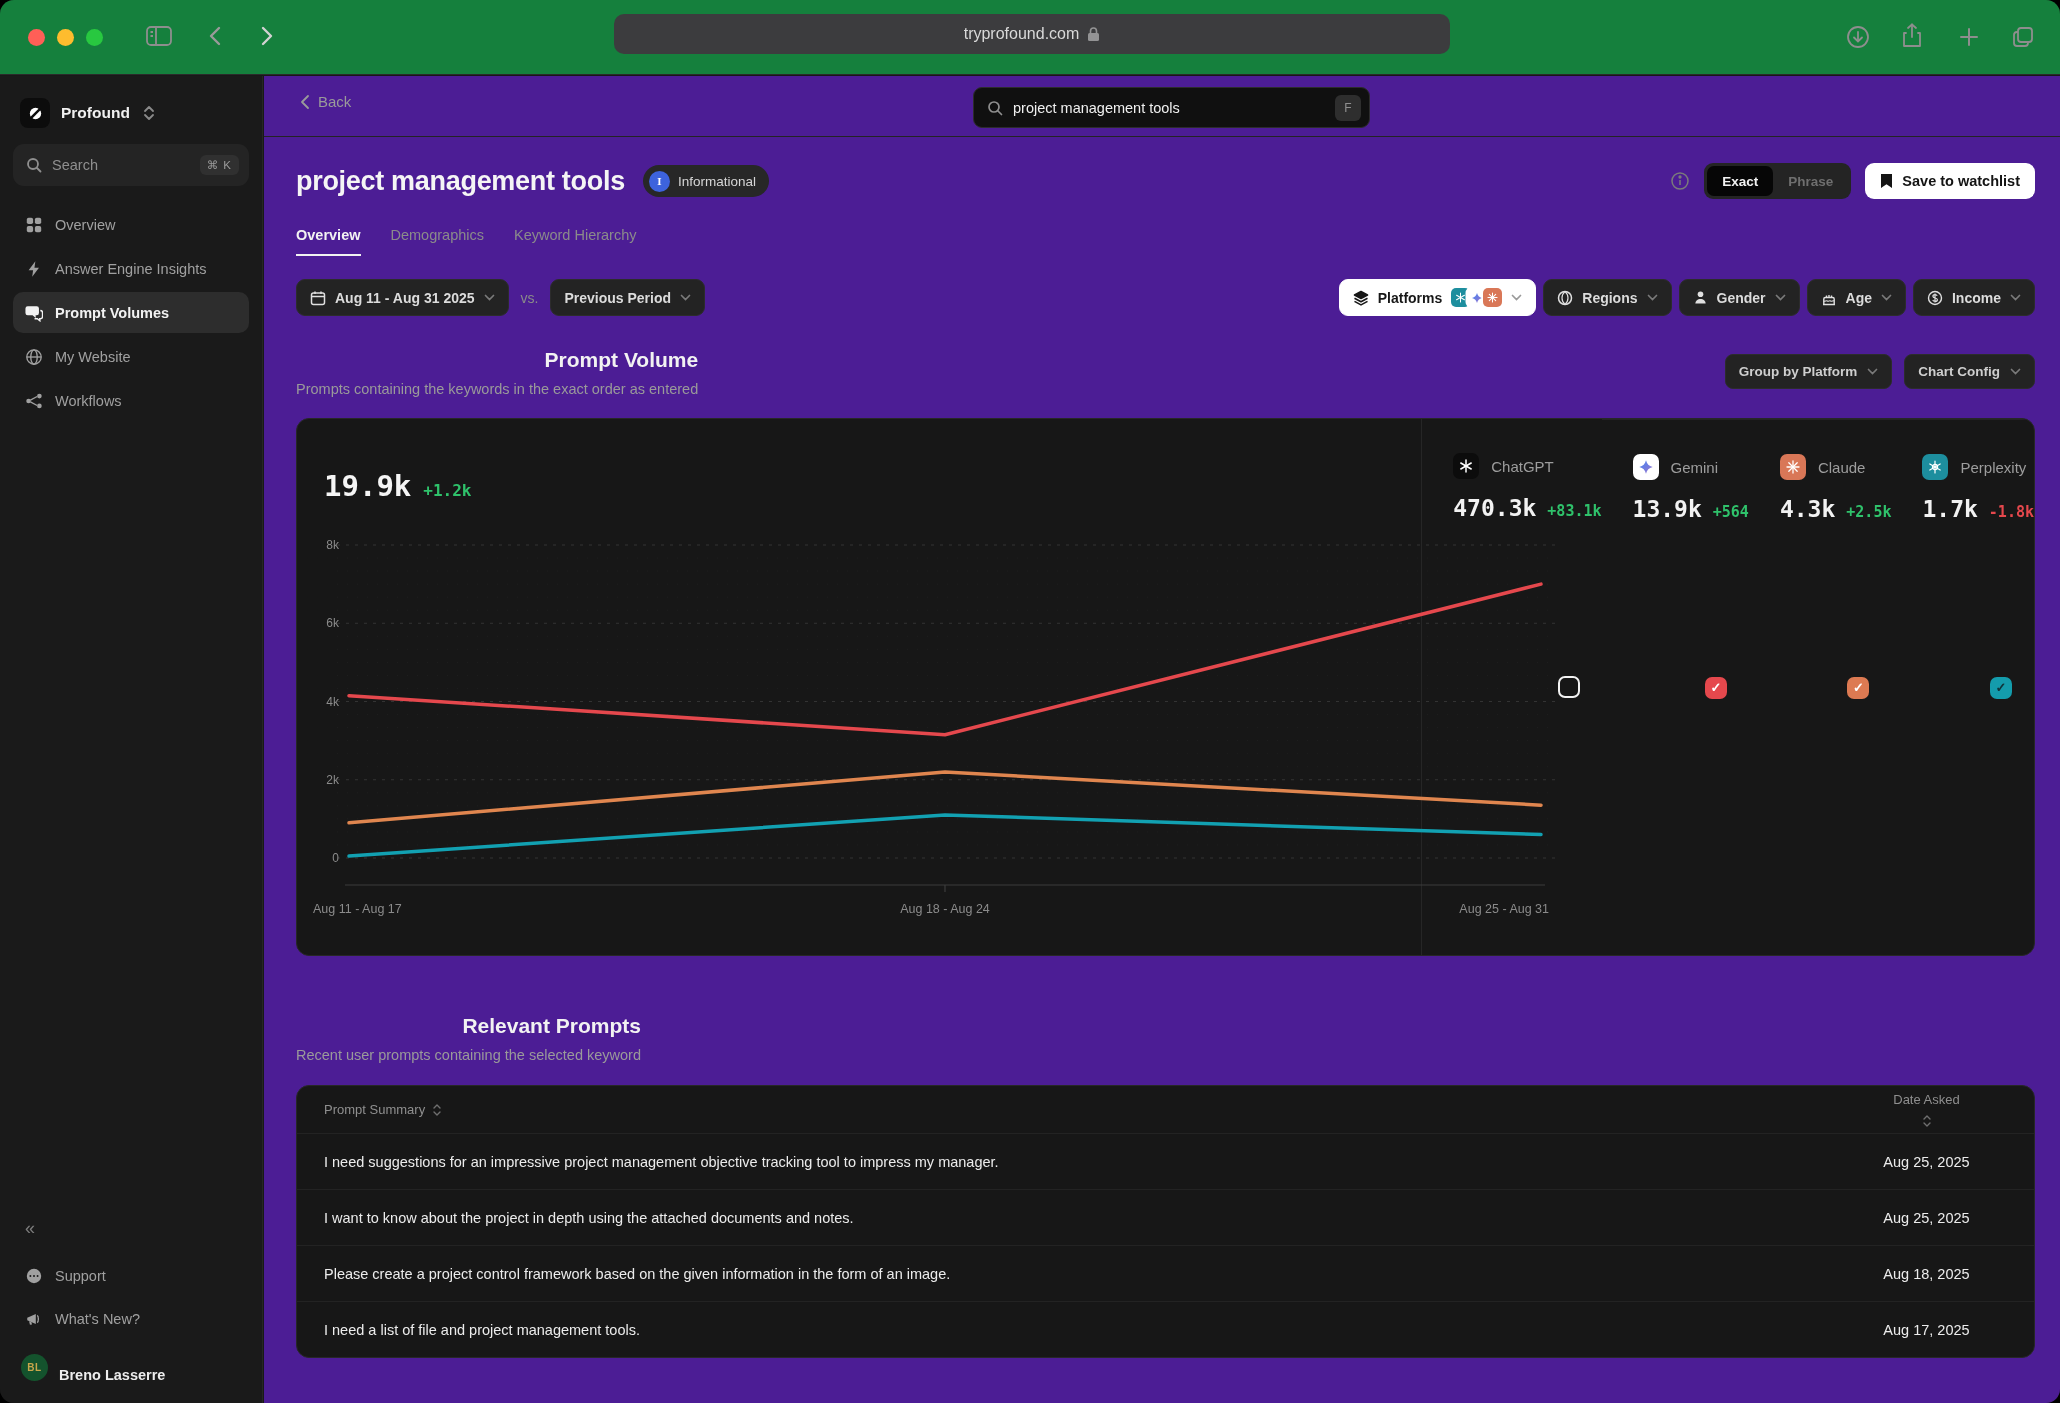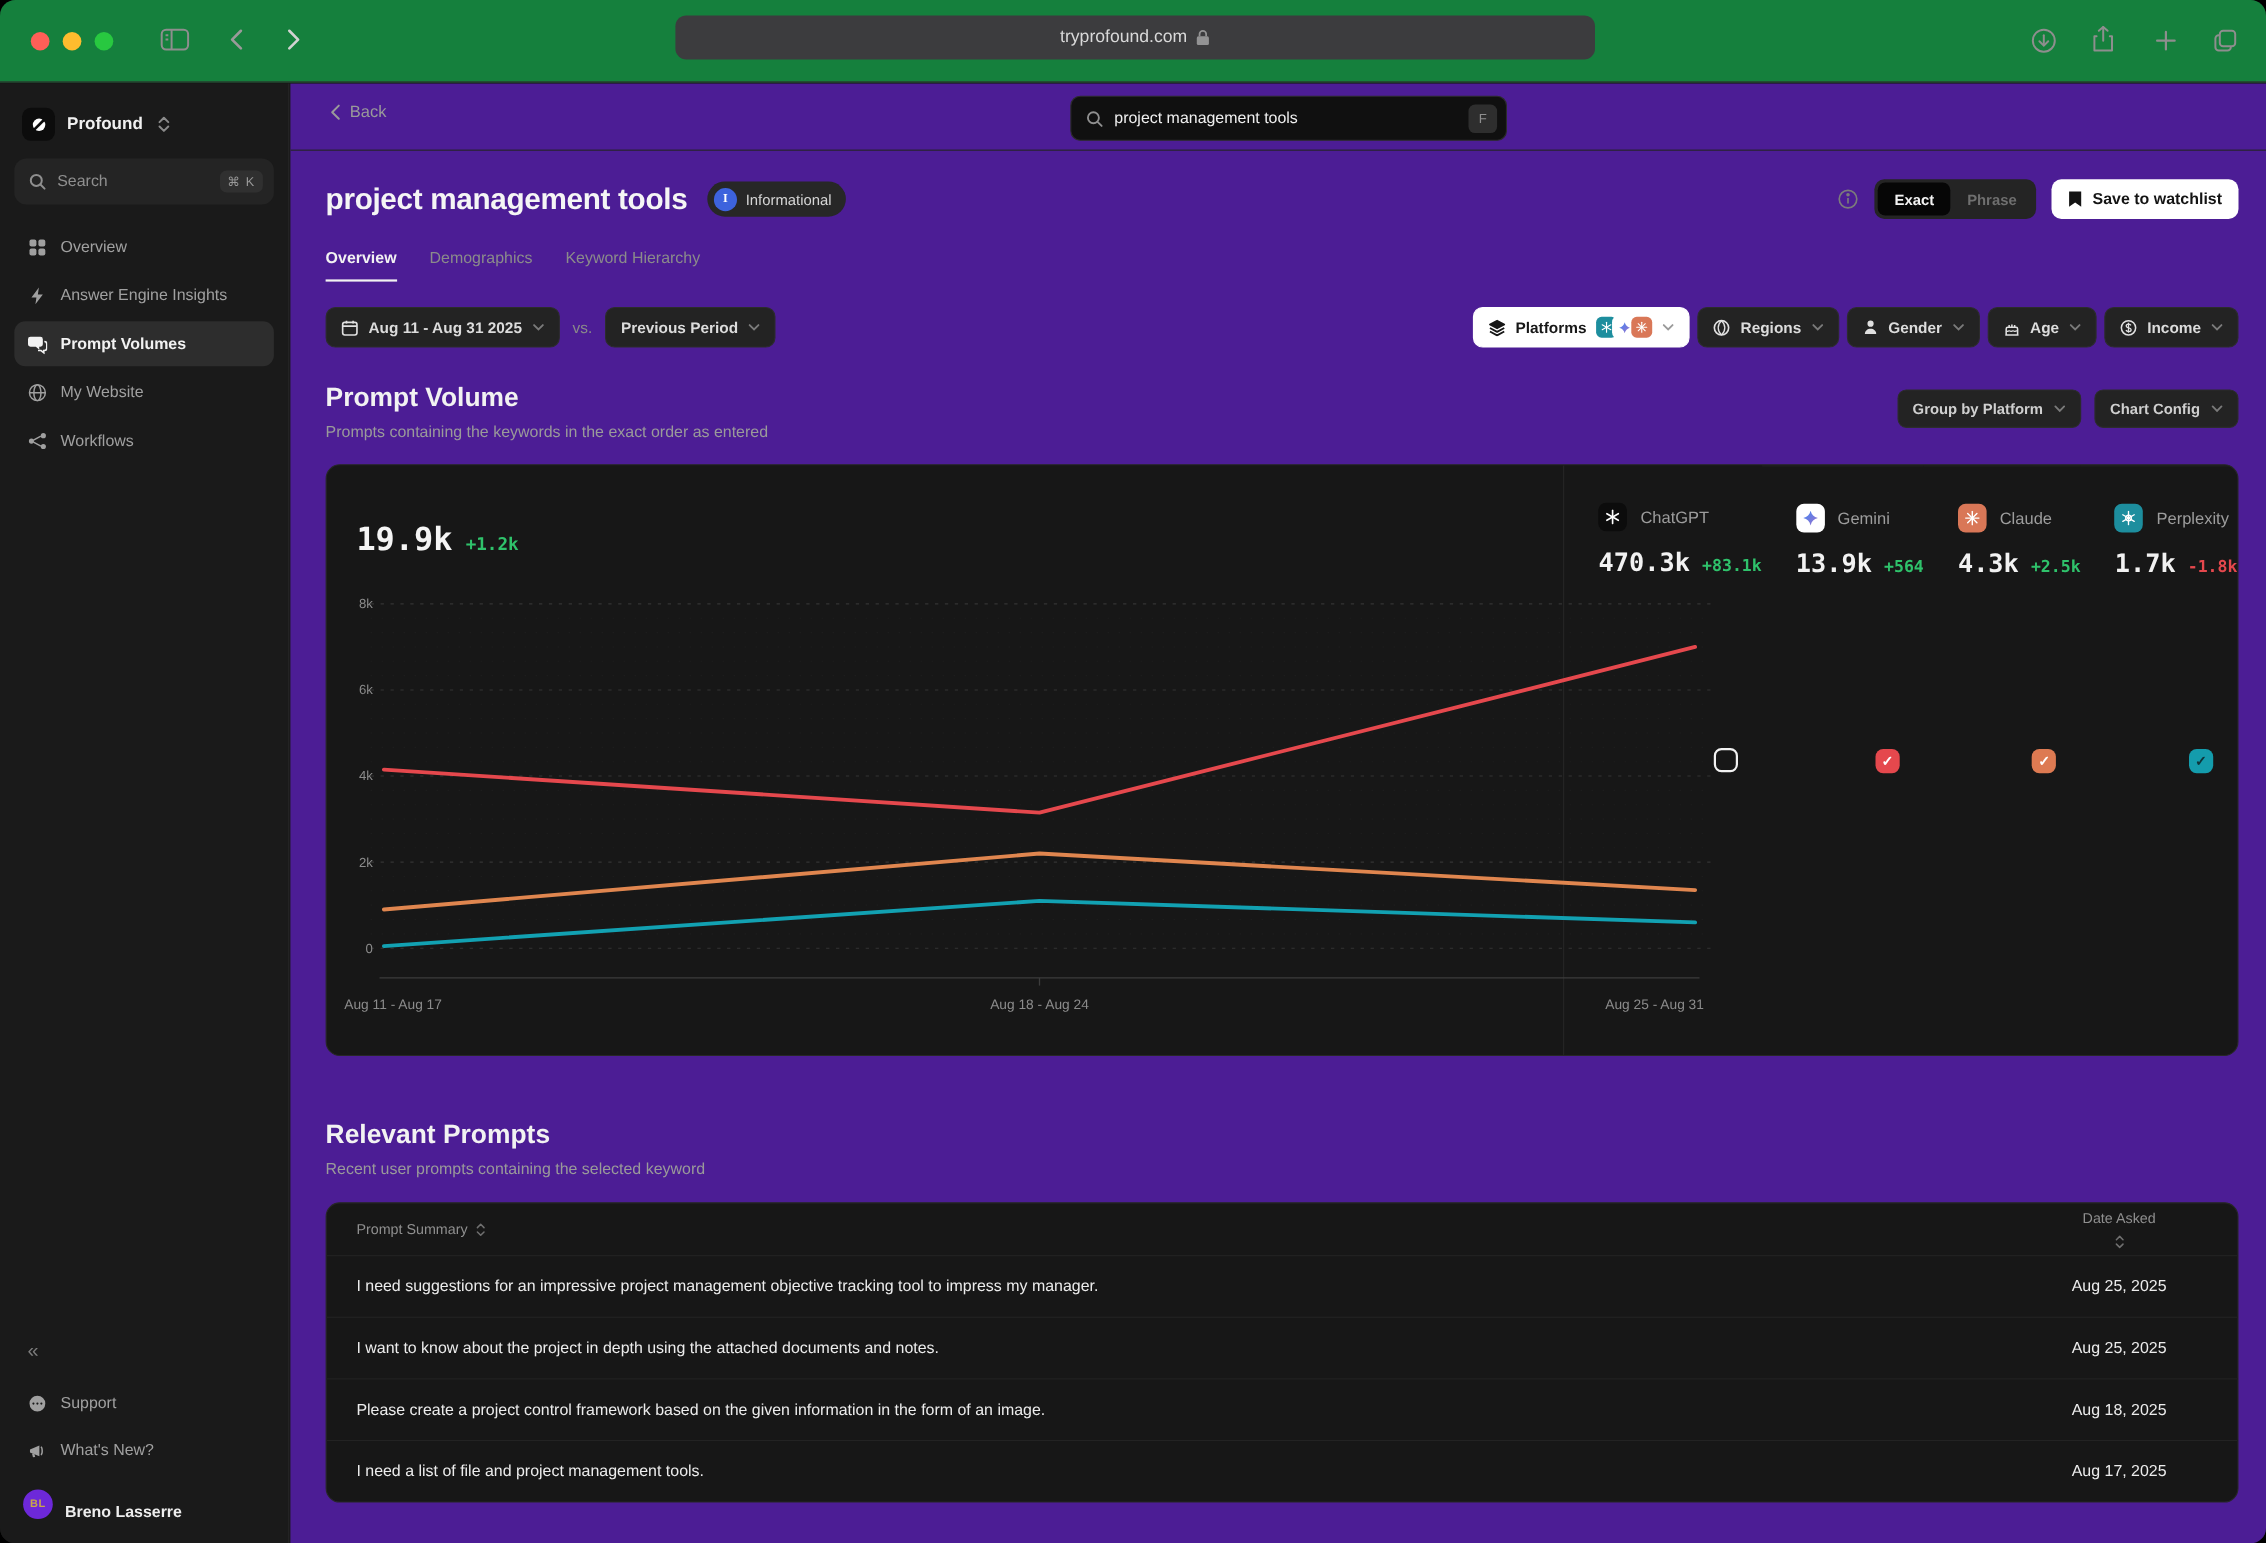--- a/index.html
+++ b/index.html
@@ -33,21 +33,21 @@
   .kbd { margin-left:auto; background:#303030; border-radius:6px; padding:3px 7px;
     font-size:11.5px; color:#9a9a9a; letter-spacing:1px; }
   .nav { margin-top:18px; display:flex; flex-direction:column; gap:3px; }
   .nav-item { height:41px; border-radius:10px; display:flex; align-items:center;
     gap:12px; padding:0 12px; color:#a0a0a0; font-size:14.5px; cursor:default; }
   .nav-item svg { flex:0 0 auto; }
   .nav-item.active { background:#2d2d2d; color:#f2f2f2; font-weight:600; }
   .side-footer { margin-top:auto; display:flex; flex-direction:column; gap:2px; }
   .collapse { color:#7c7c7c; font-size:18px; padding:6px 12px 14px; }
   .user-row { display:flex; align-items:center; gap:11px; padding:10px 8px 4px; }
-  .avatar { width:27px; height:27px; border-radius:50%; background:#6d28d9; color:#c8a64b;
+  .avatar { width:27px; height:27px; border-radius:50%; background:#14532d; color:#c8a64b;
     font-size:10px; font-weight:700; display:flex; align-items:center; justify-content:center; letter-spacing:.5px; }
   .user-name { color:#ededed; font-size:14.5px; font-weight:600;margin-top:16px; }
 
   
   .main { position:absolute; top:76px; left:264px; right:0; bottom:0; background:#4c1d95; overflow:hidden; }
   .main-header { position:relative; height:61px; border-bottom:1px solid #242424; }
   .back-btn { position:absolute; left:36px; top:17px; display:flex; align-items:center;
     gap:8px; color:#9a9a9a; font-size:15px; }
   .hdr-search { position:absolute; left:709px; top:11px; width:397px; height:41px;
     background:#101010; border:1px solid #2c2c2c; border-radius:9px; display:flex;
@@ -84,21 +84,21 @@
   .pill .chev, .dd .chev { color:#7a7a7a; }
   .vs { margin:0 12px; color:#8a8a8a; font-size:14px; }
   .right-pills { margin-left:auto; display:flex; gap:7px;justify-content:center; }
   .pill.white { background:#fff; border-color:#fff; color:#171717; }
   .mini-stack { display:flex; }
   .mini { width:19px; height:19px; border-radius:5px; display:flex; align-items:center;
     justify-content:center; box-shadow:0 0 0 1.5px #fff; }
   .mini + .mini { margin-left:-3px; }
 
   .section-head { margin-top:32px; display:flex; align-items:flex-start; }
-  .sec-title { color:#f2f2f2; font-size:24px; font-weight:700; }
+  .sec-title { color:#f2f2f2; font-size:21px; font-weight:700;text-align:right; }
   .sec-sub { color:#9a9a9a; font-size:14.5px; margin-top:9px; }
   .sec-actions { margin-left:auto; display:flex; gap:12px; margin-top:6px; }
   .dd { height:35px; background:#232323; border:1px solid #2c2c2c; border-radius:8px;
     display:flex; align-items:center; gap:10px; padding:0 13px; color:#cfcfcf; font-size:13.5px; font-weight:600; }
 
   
   .chart-card { margin-top:21px; height:538px; border:1px solid #272727; border-radius:13px;
     background:#171717; display:flex; overflow:hidden; }
   .chart-area { width:1302px; position:relative; padding:36px 0 0 27px; }
   .tpv-label { display:flex; align-items:center; gap:9px; color:#9a9a9a; font-size:15px; }

